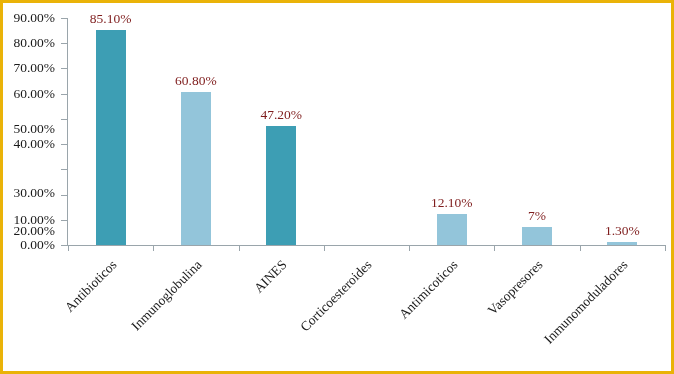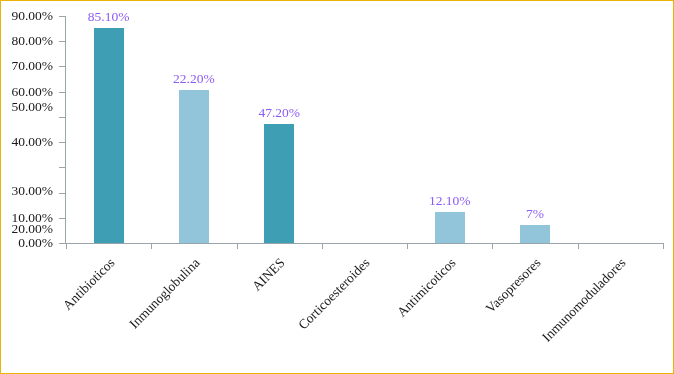--- a/index.html
+++ b/index.html
@@ -9,21 +9,21 @@
   }
   body {
     font-family: "Liberation Serif", serif;
   }
 
   #chart-frame {
     position: relative;
     width: 674px;
     height: 374px;
     box-sizing: border-box;
-    border: 1px solid #eab308;
+    border: 3px solid #eab308;
     background: #ffffff;
     overflow: hidden;
   }
 
   
   #y-axis-labels {
     position: absolute;
     left: 0px;
     top: 15px;
     width: 58px;
@@ -90,21 +90,21 @@
     left: 50%;
     transform: translateX(-50%);
     width: 30px;
   }
 
   .bar-value-label {
     position: absolute;
     left: 50%;
     transform: translateX(-50%);
     font-size: 13.5px;
-    color: #8b5cf6;
+    color: #7f1d1d;
     white-space: nowrap;
     font-family: "Liberation Serif", serif;
   }
 
   
   #x-axis-labels {
     position: absolute;
     left: 65px;
     top: 250px;
     width: 597px;
@@ -137,50 +137,54 @@
 </head>
 <body>
 
 <div id="chart-frame">
 
   <div id="y-axis-labels">
       <div class="y-tick-label" style="top: 0px;">90.00%</div>
       <div class="y-tick-label" style="top: 25.2222px;">80.00%</div>
       <div class="y-tick-label" style="top: 50.4444px;">70.00%</div>
       <div class="y-tick-label" style="top: 75.6667px;">60.00%</div>
-      <div class="y-tick-label" style="top: 91px;">50.00%</div>
+      <div class="y-tick-label" style="top: 111px;">50.00%</div>
       <div class="y-tick-label" style="top: 126.111px;">40.00%</div>
       <div class="y-tick-label" style="top: 151.333px; margin-top: 24px;">30.00%</div>
       <div class="y-tick-label" style="top: 176.556px; margin-top: 36px;">20.00%</div>
       <div class="y-tick-label" style="top: 201.778px;">10.00%</div>
       <div class="y-tick-label" style="top: 227px;">0.00%</div>
     </div>
   <div id="y-axis-line"></div>
   <div id="x-axis-line"></div>
 
   <div id="plot-area">
       <div class="bar-slot" style="left: 0px; width: 85.2857px;">
         <div class="bar" style="height: 214.641px; background: rgb(61, 158, 180);"></div>
         <div class="bar-value-label" style="bottom: 217.641px;">85.10%</div>
       </div>
       <div class="bar-slot" style="left: 85.2857px; width: 85.2857px;">
         <div class="bar" style="height: 153.351px; background: rgb(147, 197, 218);"></div>
-        <div class="bar-value-label" style="bottom: 156.351px;">22.20%</div>
+        <div class="bar-value-label" style="bottom: 156.351px;">60.80%</div>
       </div>
       <div class="bar-slot" style="left: 170.571px; width: 85.2857px;">
         <div class="bar" style="height: 119.049px; background: rgb(61, 158, 180);"></div>
         <div class="bar-value-label" style="bottom: 122.049px;">47.20%</div>
       </div>
       <div class="bar-slot" style="left: 341.143px; width: 85.2857px;">
         <div class="bar" style="height: 30.5189px; background: rgb(147, 197, 218);"></div>
         <div class="bar-value-label" style="bottom: 33.5189px;">12.10%</div>
       </div>
       <div class="bar-slot" style="left: 426.429px; width: 85.2857px;">
         <div class="bar" style="height: 17.6556px; background: rgb(147, 197, 218);"></div>
         <div class="bar-value-label" style="bottom: 20.6556px;">7%</div>
+      </div>
+      <div class="bar-slot" style="left: 511.714px; width: 85.2857px;">
+        <div class="bar" style="height: 3.27889px; background: rgb(147, 197, 218);"></div>
+        <div class="bar-value-label" style="bottom: 6.27889px;">1.30%</div>
       </div>
     </div>
 
   <div id="x-axis-labels">
       <div class="x-cat-slot" style="left: 0px; width: 85.2857px;">
         <div class="x-cat-label">
           <span class="x-cat-inner">Antibioticos</span>
         </div>
       </div>
       <div class="x-cat-slot" style="left: 85.2857px; width: 85.2857px;">

